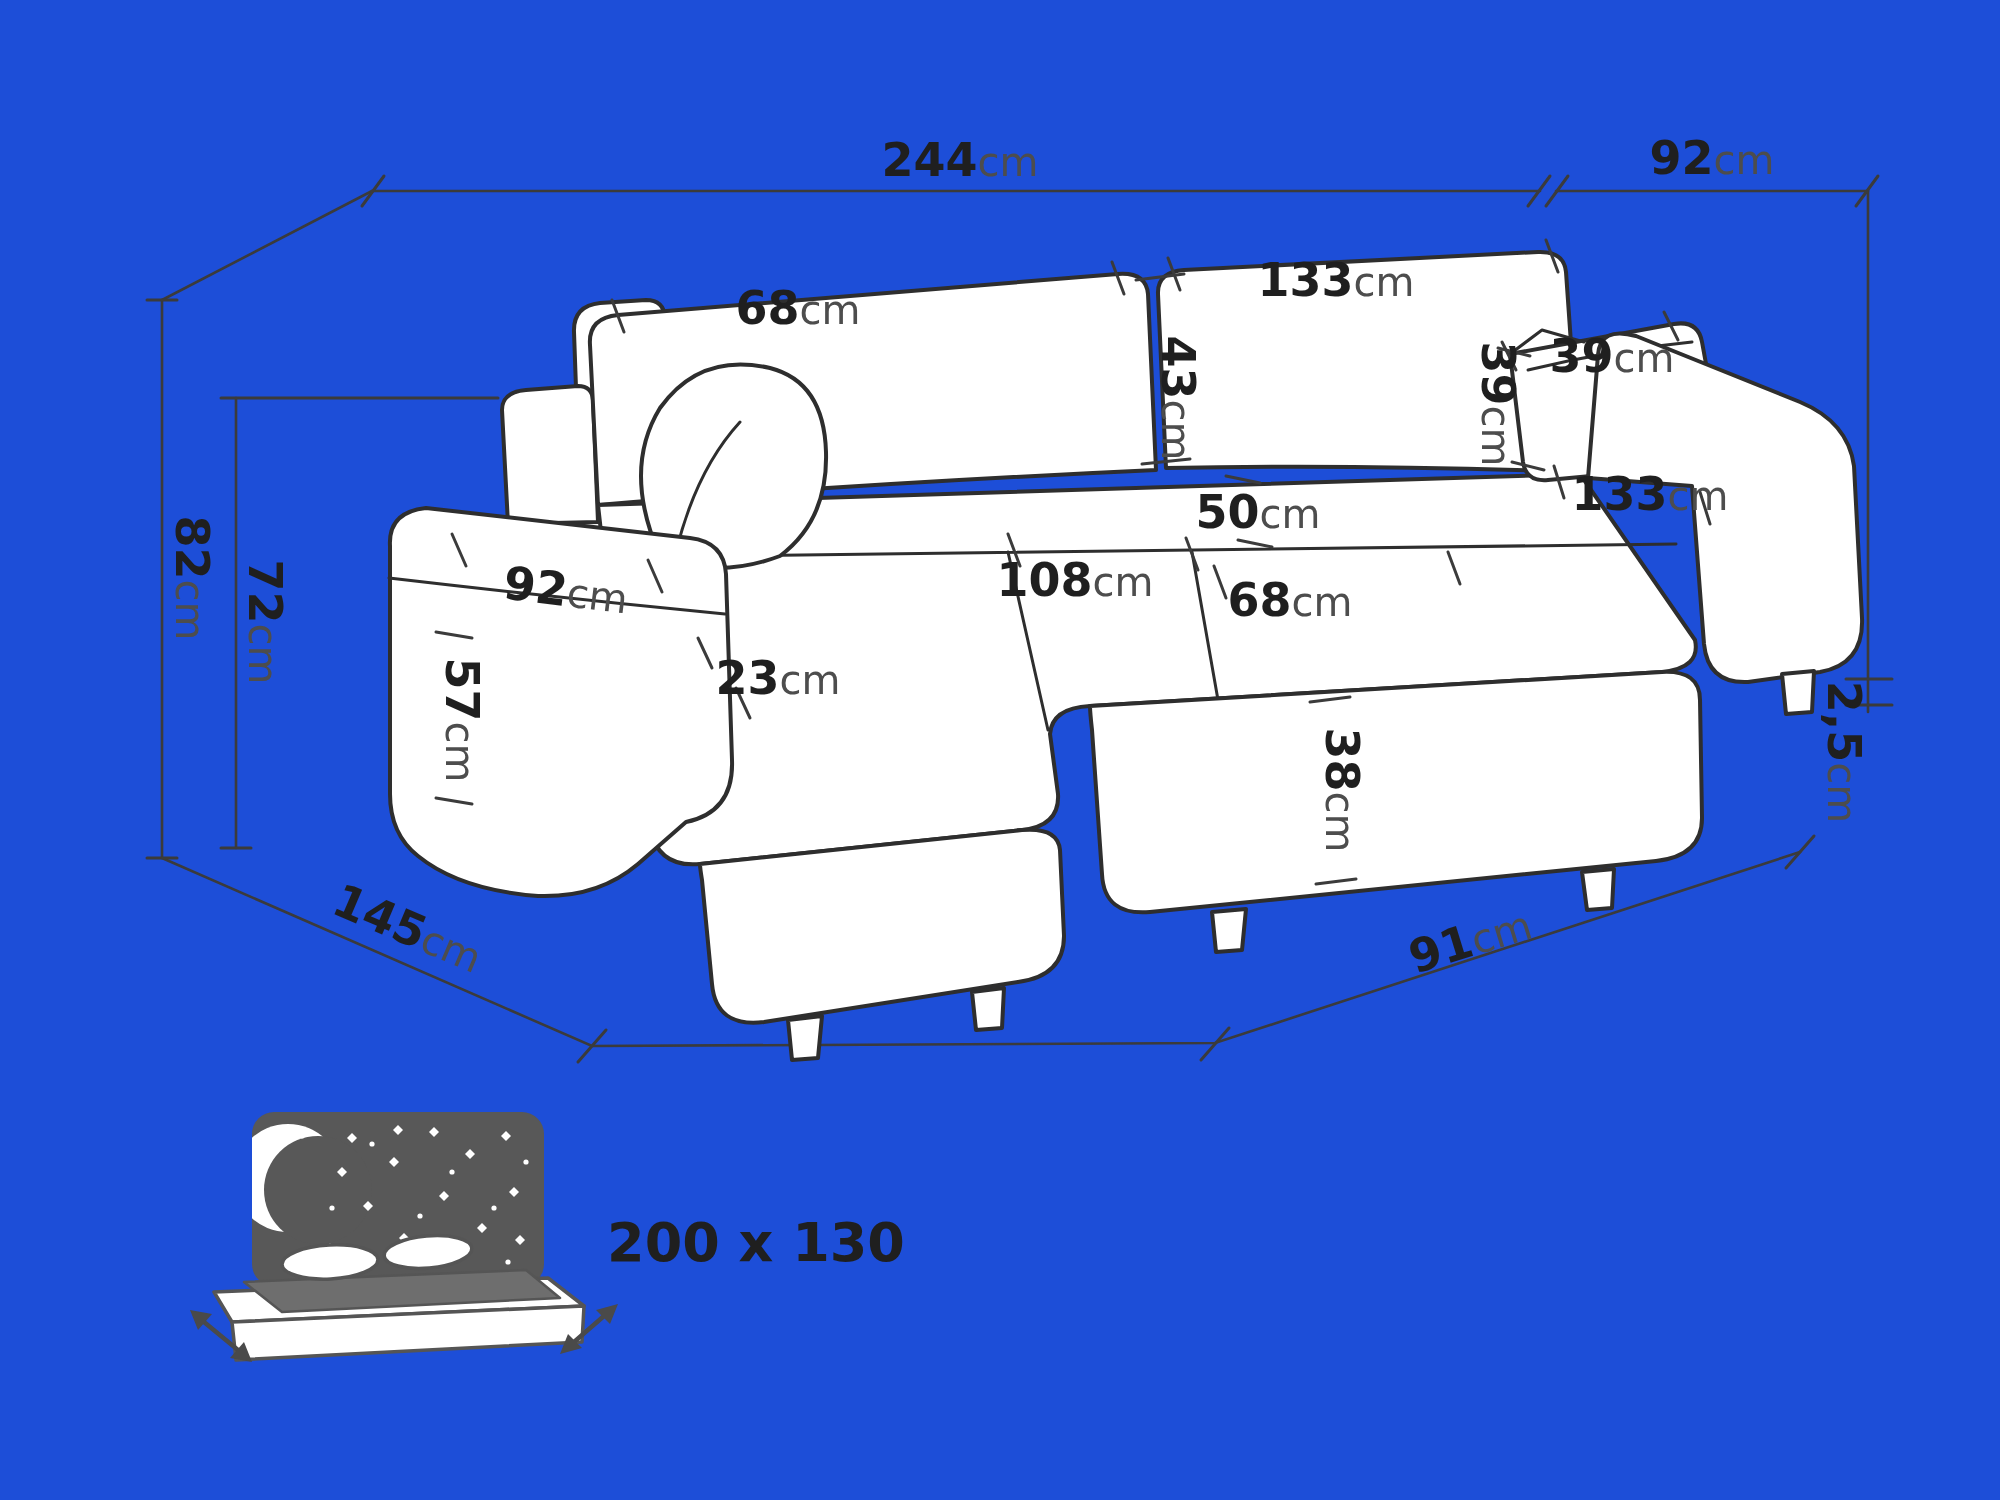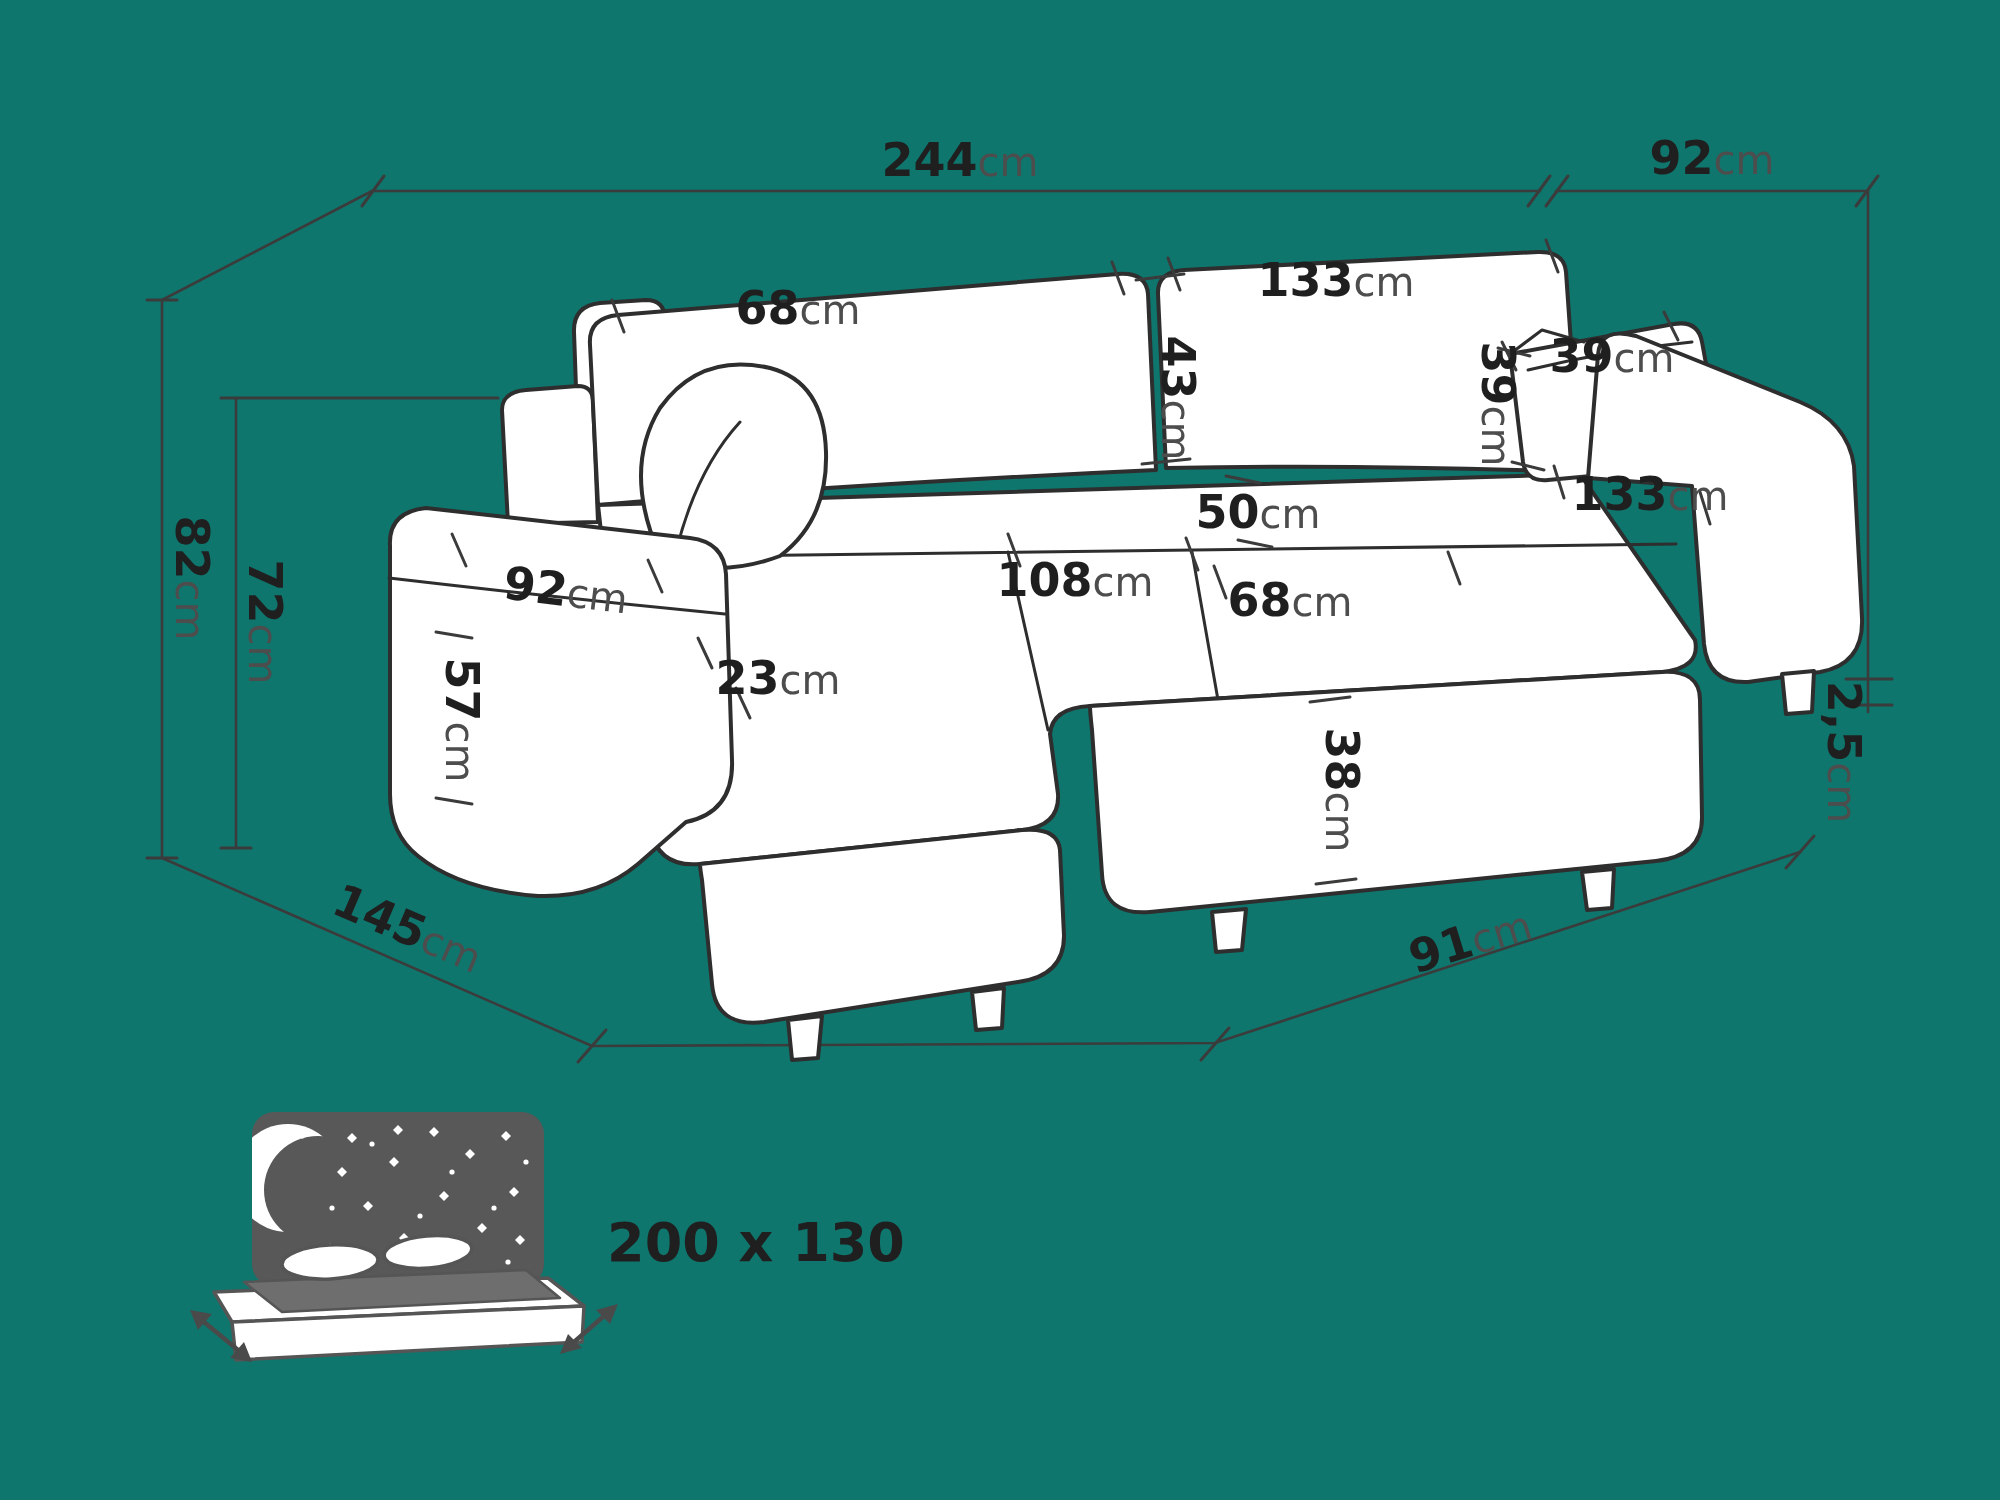--- a/index.html
+++ b/index.html
@@ -1,16 +1,16 @@
 <!DOCTYPE html>
 <html><head>
 <meta charset="utf-8">
 <style>
   html,body{margin:0;padding:0;background:#fff;}
-  .stage{width:2000px;height:1500px;position:relative;background:#0f766e;overflow:hidden;
+  .stage{width:2000px;height:1500px;position:relative;background:#1d4ed8;overflow:hidden;
          font-family:"DejaVu Sans", sans-serif;}
   svg{display:block;}
   .frame{stroke:#3b3b3b;stroke-width:2.6;fill:none;stroke-linecap:round;}
   .tick{stroke:#3b3b3b;stroke-width:3;fill:none;stroke-linecap:round;}
   .outline{fill:#ffffff;stroke:#2e2e2e;stroke-width:4;stroke-linejoin:round;stroke-linecap:round;}
   .inner{fill:none;stroke:#2e2e2e;stroke-width:3;stroke-linejoin:round;stroke-linecap:round;}
   .dim .num{font-family:"DejaVu Sans",sans-serif;font-weight:700;font-size:46px;fill:#1f1f1f;}
   .dim .unit{font-family:"DejaVu Sans",sans-serif;font-weight:400;font-size:40px;fill:#4d4d4d;}
   .dim{text-anchor:middle;}
   .big .num{font-size:54px;}

